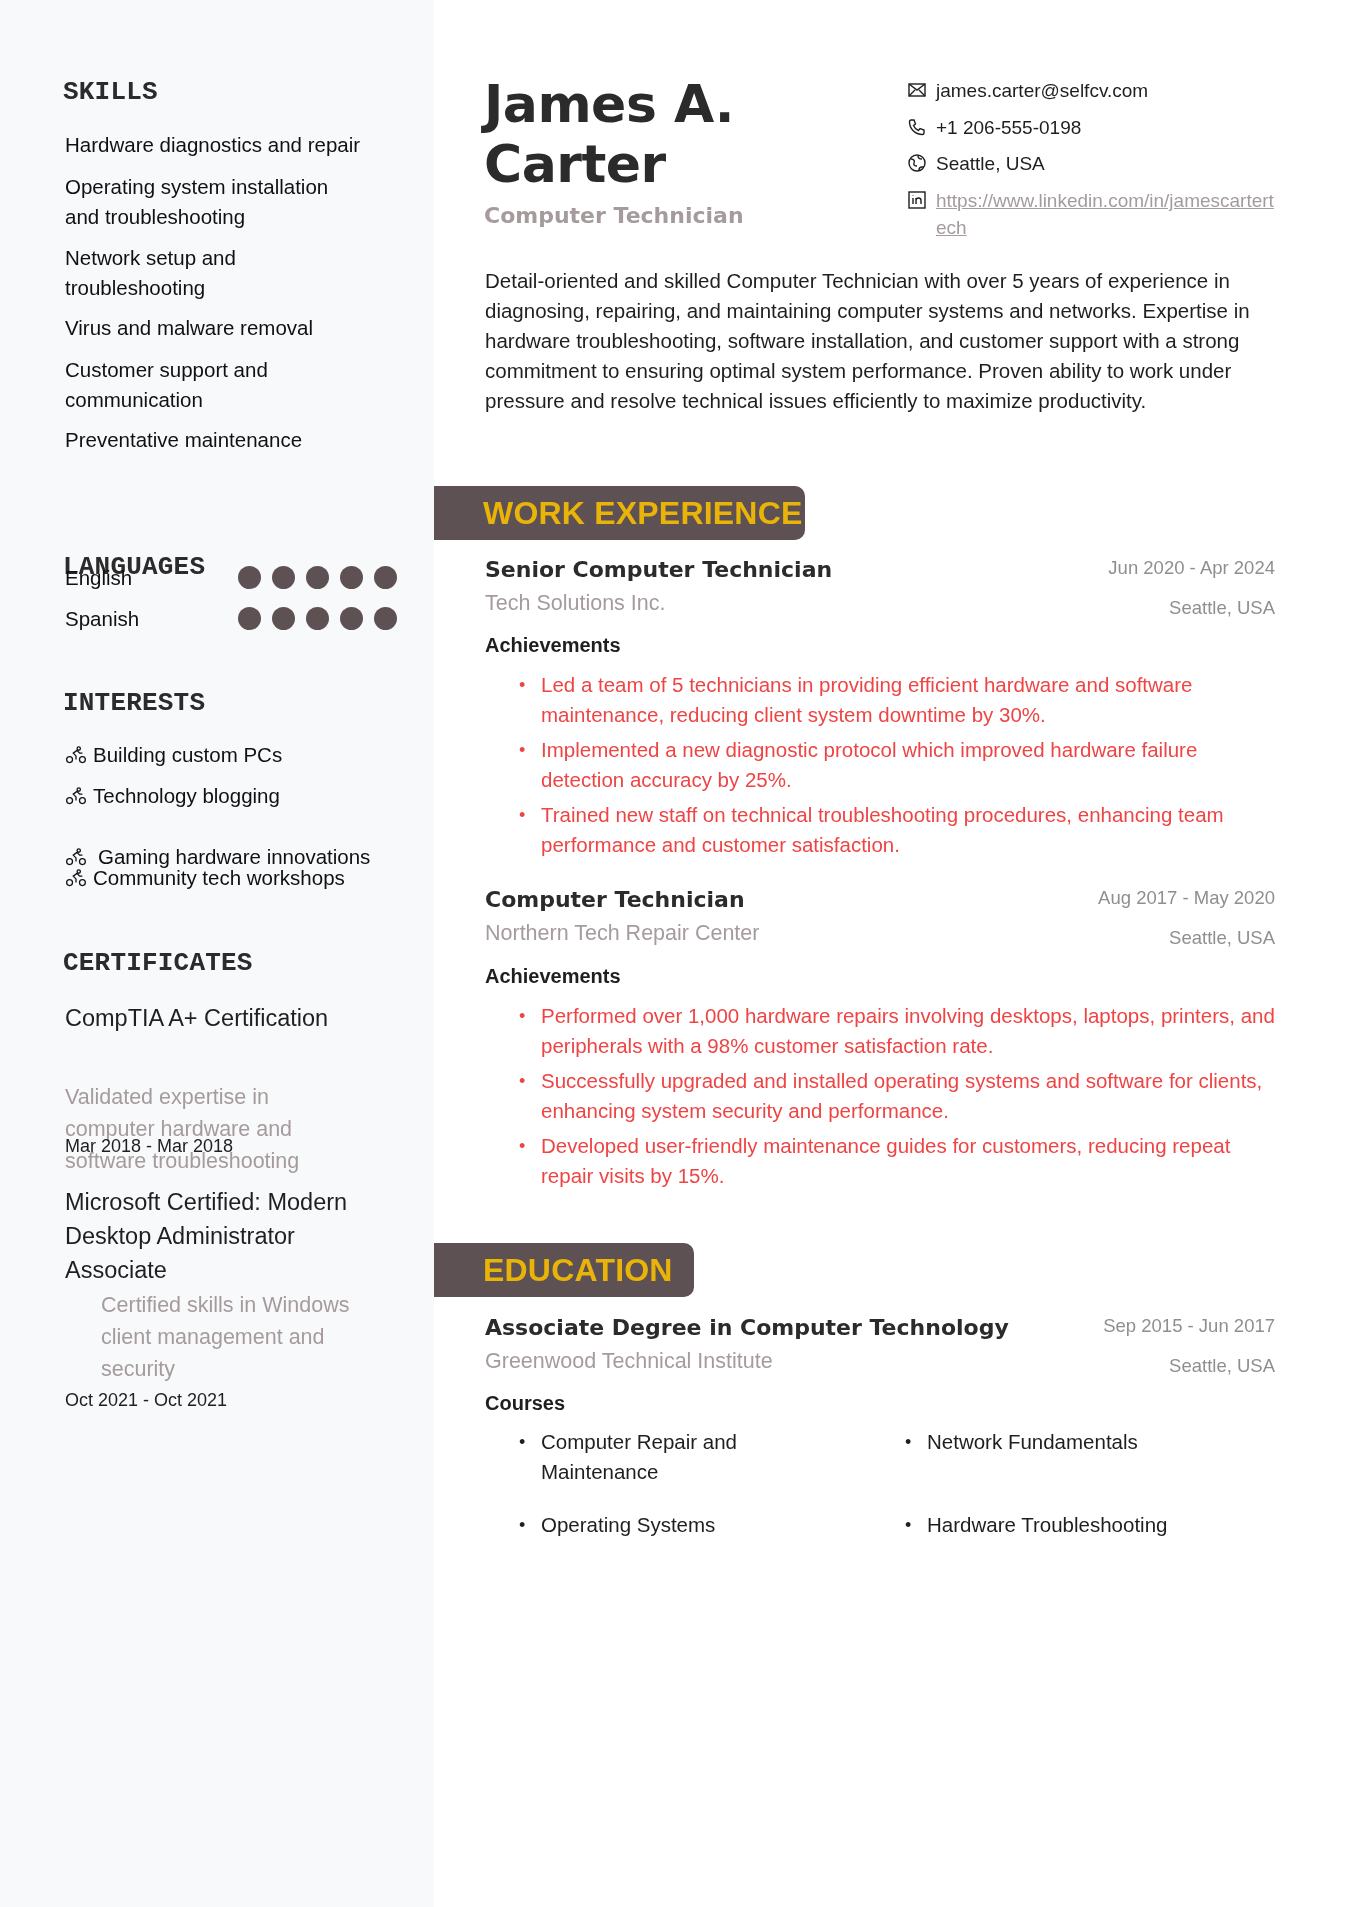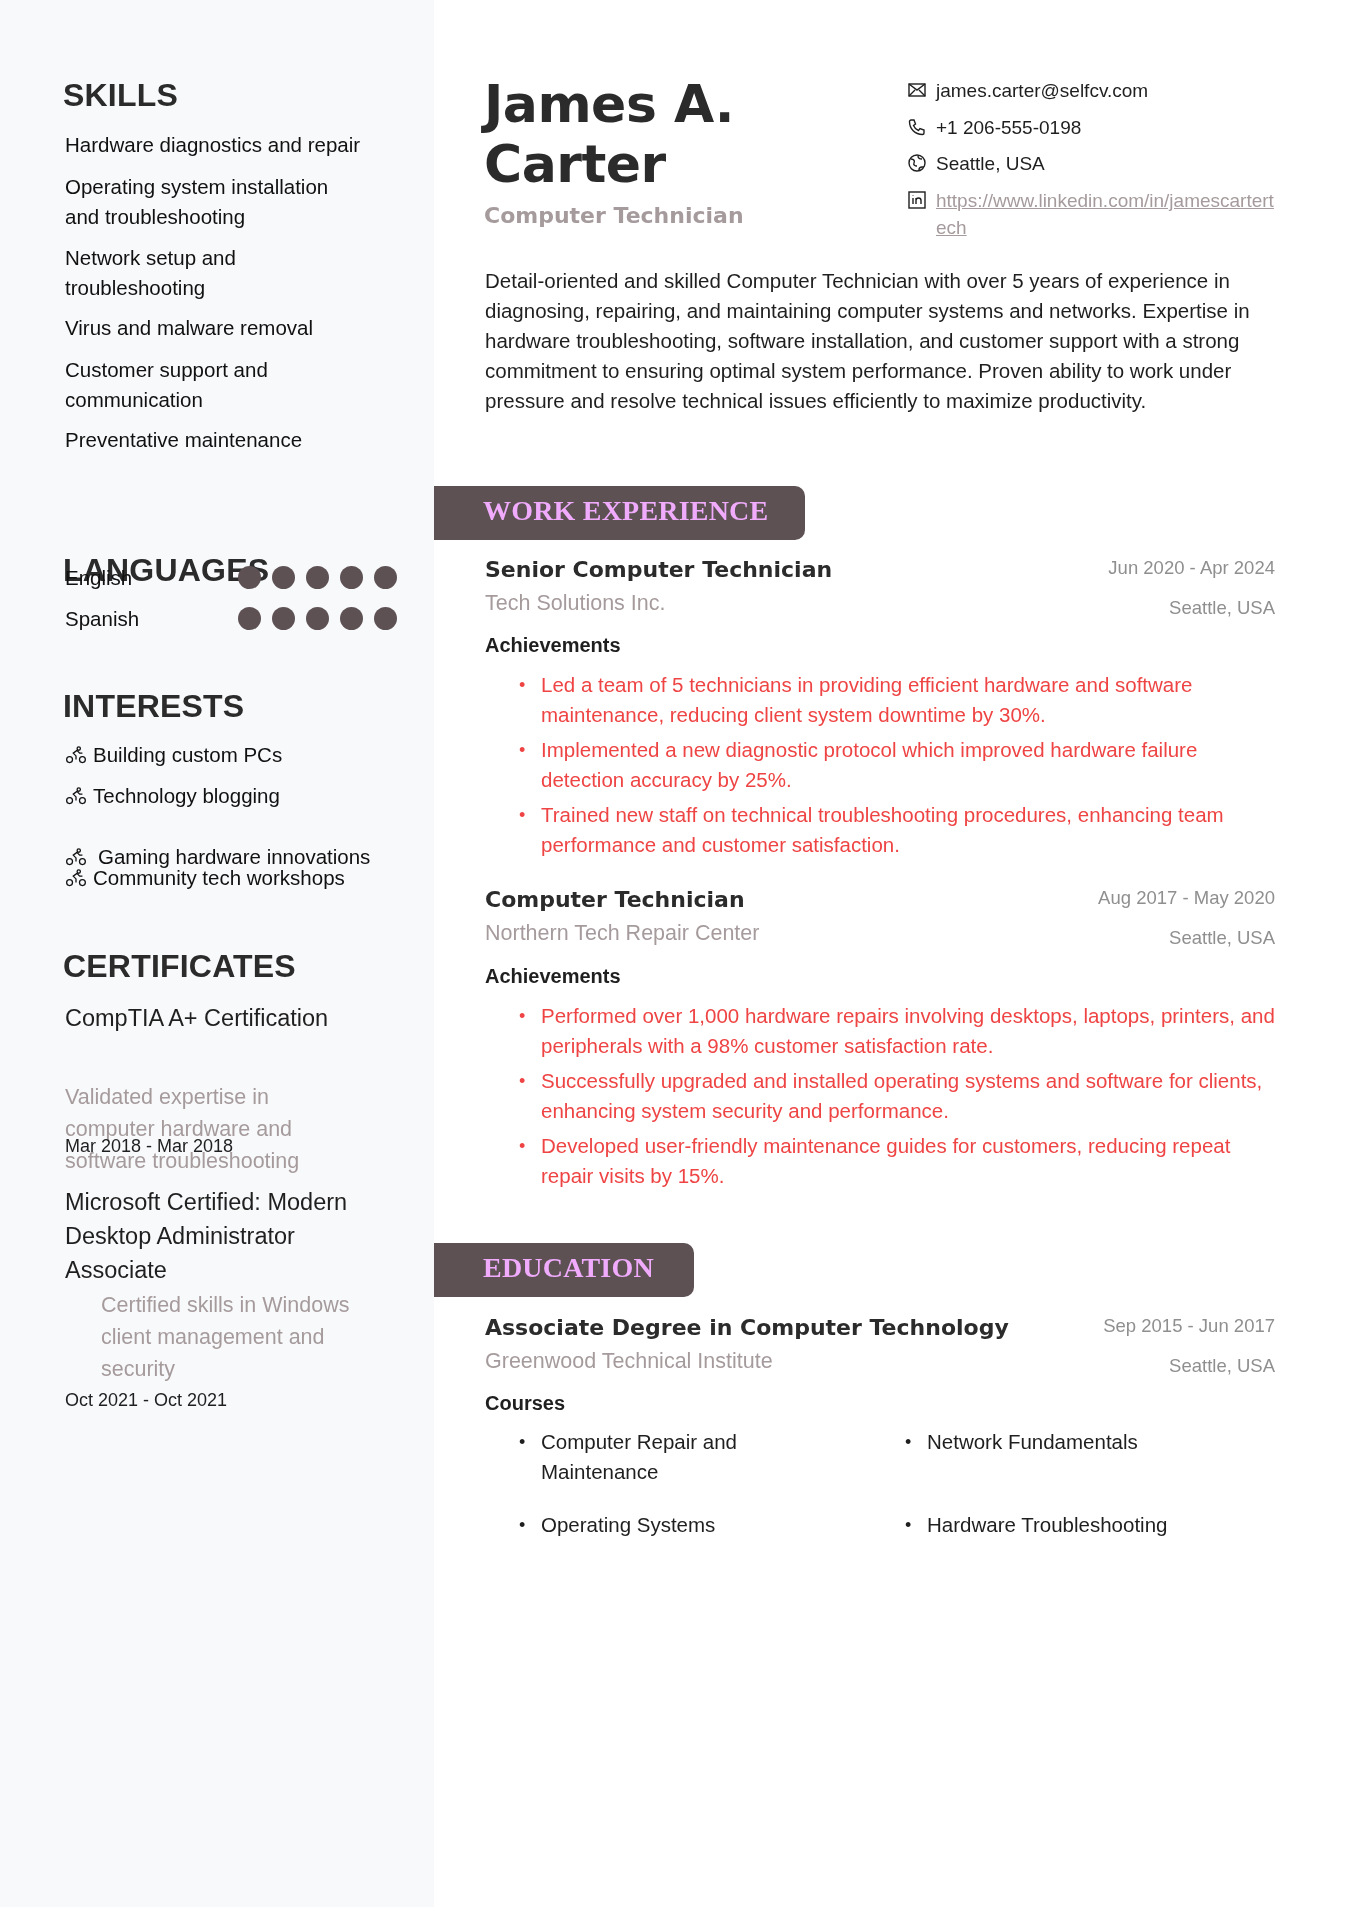--- a/index.html
+++ b/index.html
@@ -2,21 +2,21 @@
 <html><head>
 <meta charset="utf-8">
 <style>
   * { margin: 0; padding: 0; box-sizing: border-box; }
   html, body { width: 1350px; height: 1907px; background: #ffffff; overflow: hidden; }
   body { font-family: "Liberation Sans", "DejaVu Sans", sans-serif; color: #1f1f1f; position: relative; }
 
   .sidebar { position: absolute; left: 0; top: 0; width: 434px; height: 1907px; background: #f8f9fb; }
   .main { position: absolute; left: 434px; top: 0; width: 916px; height: 1907px; background: #ffffff; }
 
-  .side-heading { position: absolute; left: 63px; font-family: Liberation Sans, sans-serif; font-weight: bold; font-size: 32px; color: #2b2b2b; letter-spacing: 0.2px; }
+  .side-heading { position: absolute; left: 63px; font-family: Liberation Mono, monospace; font-weight: bold; font-size: 26px; color: #2b2b2b; letter-spacing: 0.2px; }
 
   .skill { position: absolute; left: 65px; font-size: 20.5px; color: #111; line-height: 30px; width: 340px; }
 
   .lang-row { position: absolute; left: 65px; width: 340px; height: 30px; }
   .lang-name { position: absolute; left: 0; top: 0; font-size: 20.5px; color: #111; line-height: 30px; }
   .dots { position: absolute; left: 173px; top: 3px; display: flex; gap: 11px; }
   .dot { width: 23px; height: 23px; border-radius: 50%; background: #5d5154; }
 
   .interest { position: absolute; left: 65px; font-size: 20.5px; color: #111; line-height: 30px; display: flex; align-items: center; gap: 6px; }
   .interest svg { width: 22px; height: 22px; }
@@ -28,21 +28,21 @@
   .name { position: absolute; left: 484px; top: 74px; font-family: "DejaVu Sans", sans-serif; font-weight: bold; font-size: 52px; line-height: 60px; color: #2b2b2b; width: 360px; letter-spacing: -0.5px; }
   .role { position: absolute; left: 484px; top: 203px; font-family: "DejaVu Sans", sans-serif; font-weight: bold; font-size: 22px; color: #a69b9c; }
 
   .contact { position: absolute; left: 907px; display: flex; gap: 9px; font-size: 19px; color: #1f1f1f; line-height: 27px; }
   .contact svg { width: 20px; height: 20px; margin-top: 3px; flex: 0 0 20px; }
   .contact .link { color: #a69b9c; text-decoration: underline; width: 345px; word-break: break-all; }
 
   .summary { position: absolute; left: 485px; top: 266px; width: 805px; font-size: 20.5px; line-height: 30px; color: #1f1f1f; }
 
   .section-bar { position: absolute; left: 434px; height: 54px; background: #5d5154; border-radius: 0 10px 10px 0; }
-  .section-bar span { position: absolute; left: 49px; top: 9px; font-family: Liberation Serif, serif; font-weight: bold; font-size: 28px; color: #f0abfc; letter-spacing: 0.2px; }
+  .section-bar span { position: absolute; left: 49px; top: 9px; font-family: Liberation Sans, sans-serif; font-weight: bold; font-size: 32px; color: #eab308; letter-spacing: 0.2px; }
 
   .job-title { position: absolute; left: 485px; font-family: "DejaVu Sans", sans-serif; font-weight: bold; font-size: 22px; color: #2b2b2b; }
   .job-company { position: absolute; left: 485px; font-size: 21.5px; color: #a69b9c; }
   .job-date { position: absolute; right: 75px; font-size: 18.5px; color: #8f8f8f; text-align: right; }
   .job-loc { position: absolute; right: 75px; font-size: 18.5px; color: #8f8f8f; text-align: right; }
   .sub-label { position: absolute; left: 485px; font-size: 20px; font-weight: bold; color: #1f1f1f; }
 
   .bullet { position: absolute; left: 541px; width: 745px; font-size: 20.5px; line-height: 30px; color: #ef4444; }
   .bullet::before { content: "•"; position: absolute; left: -22px; top: 0; font-size: 18px; }
 

